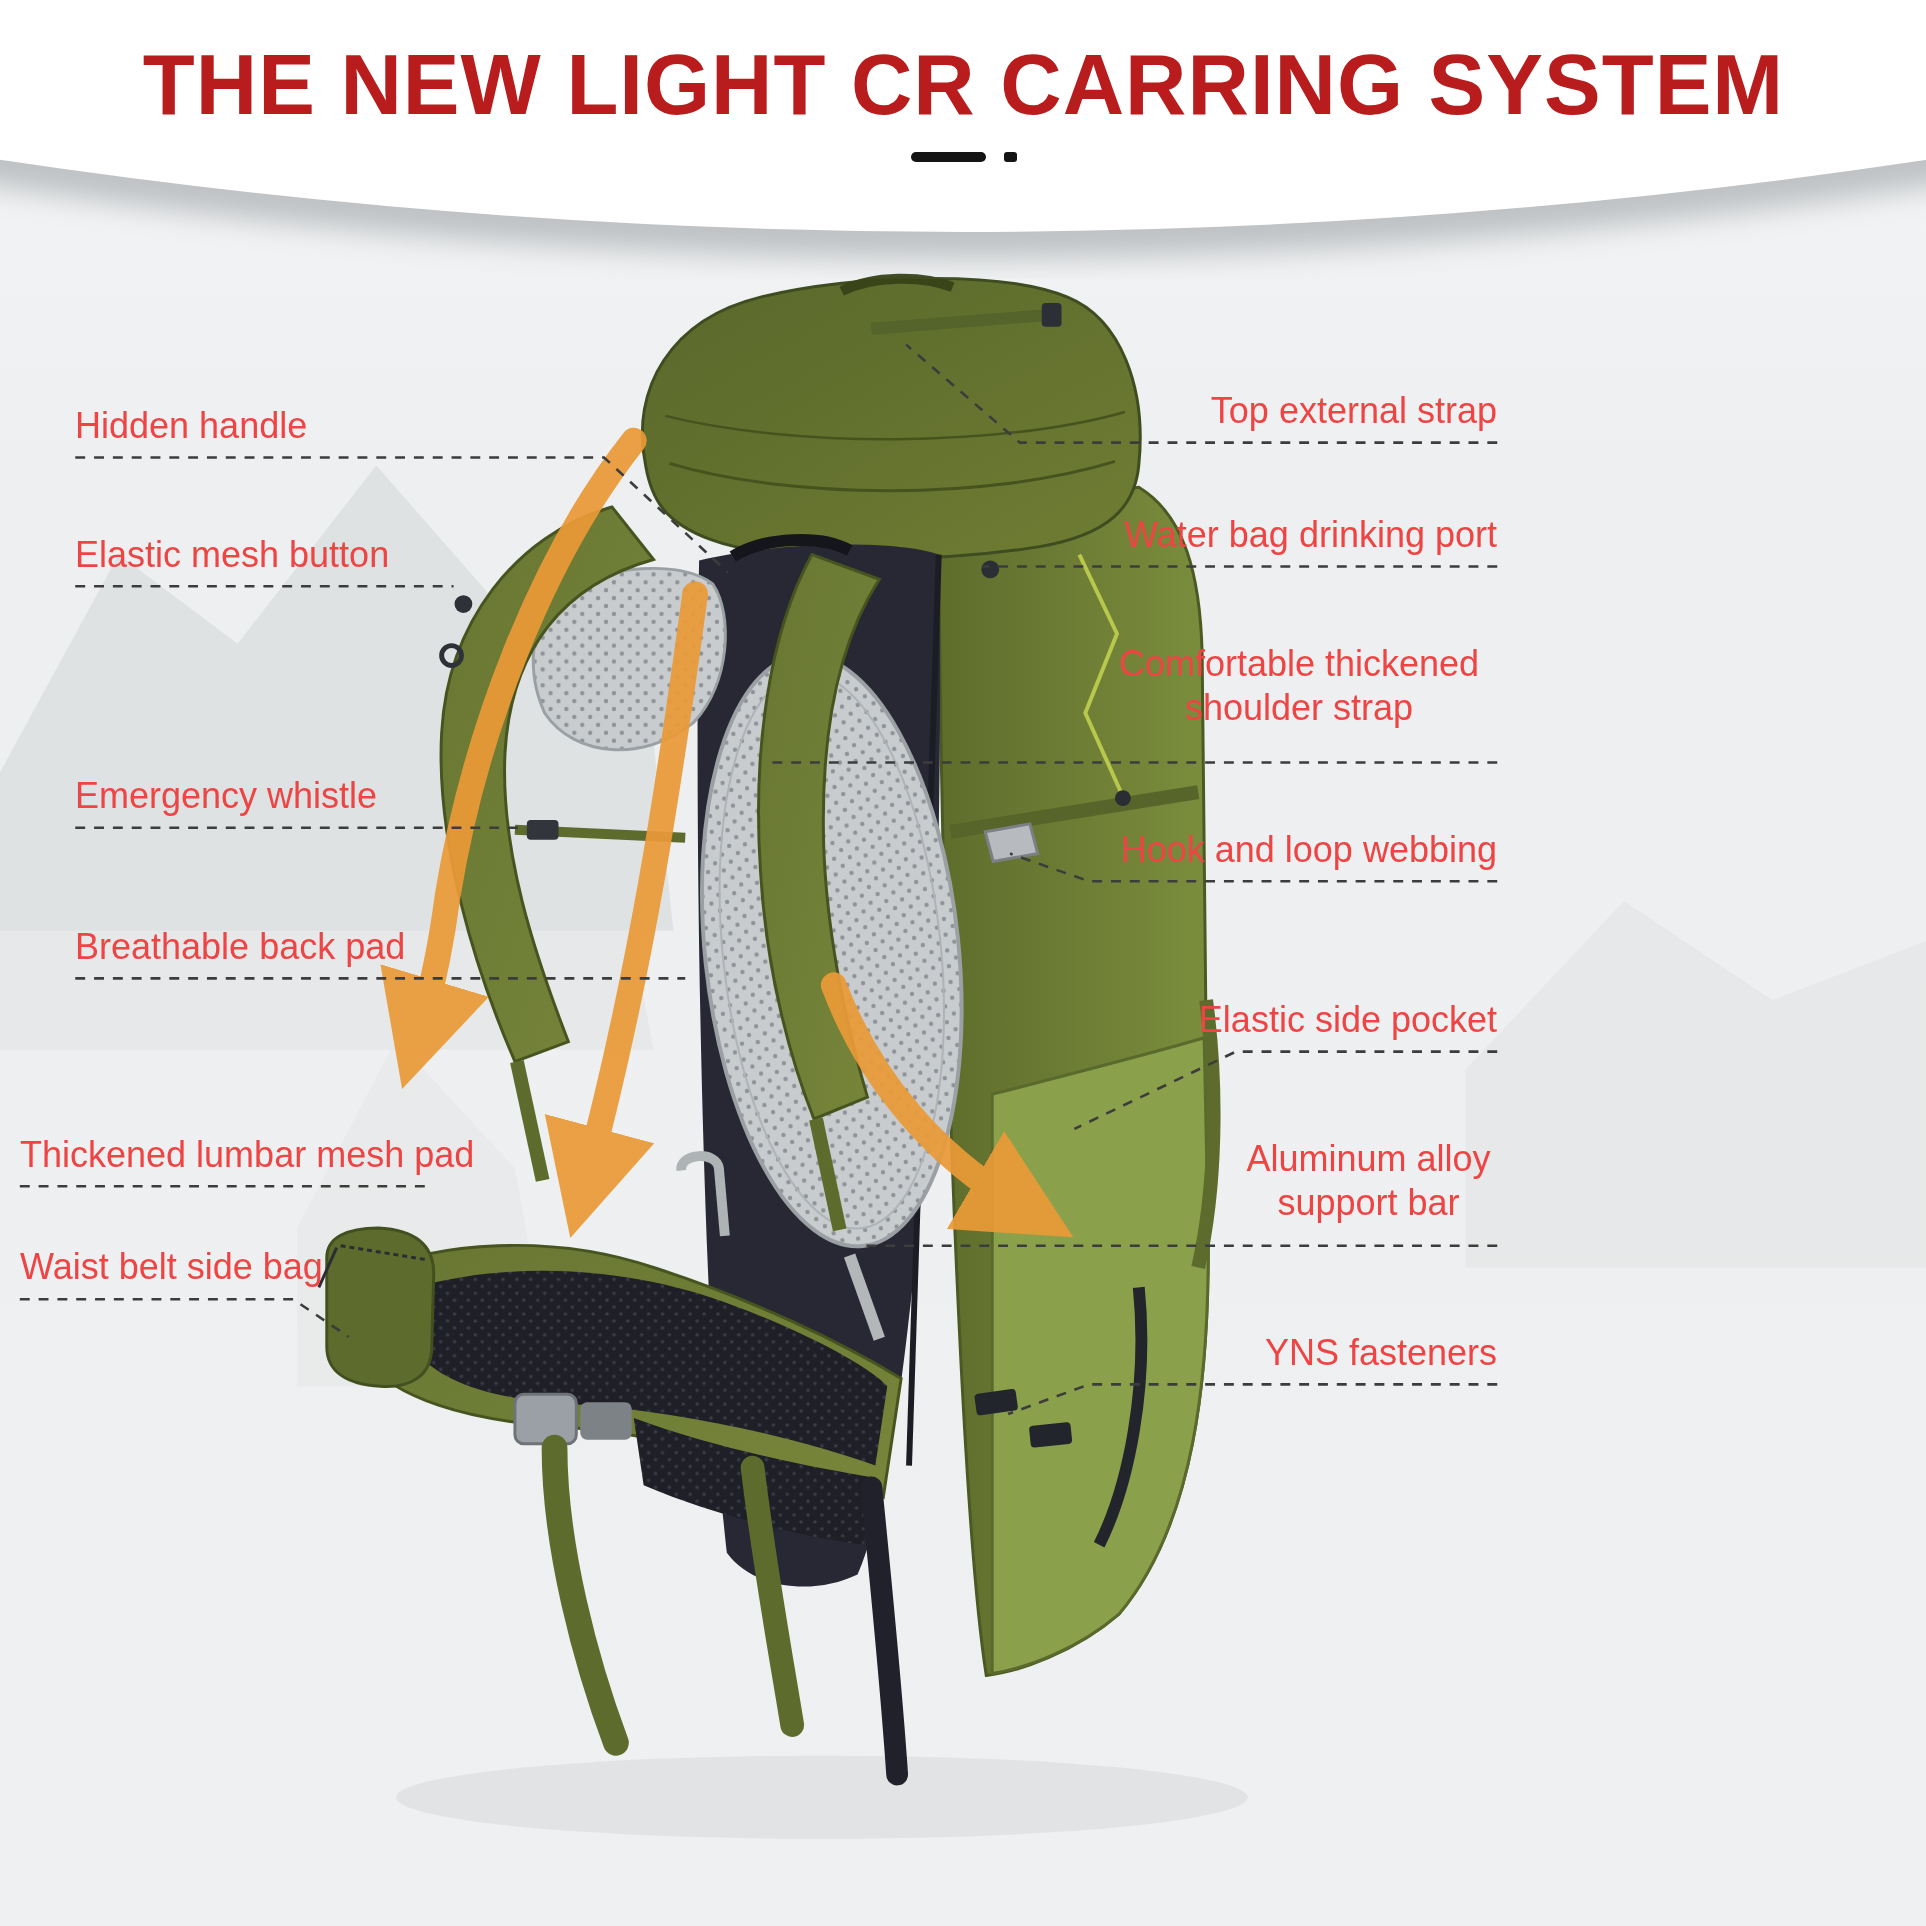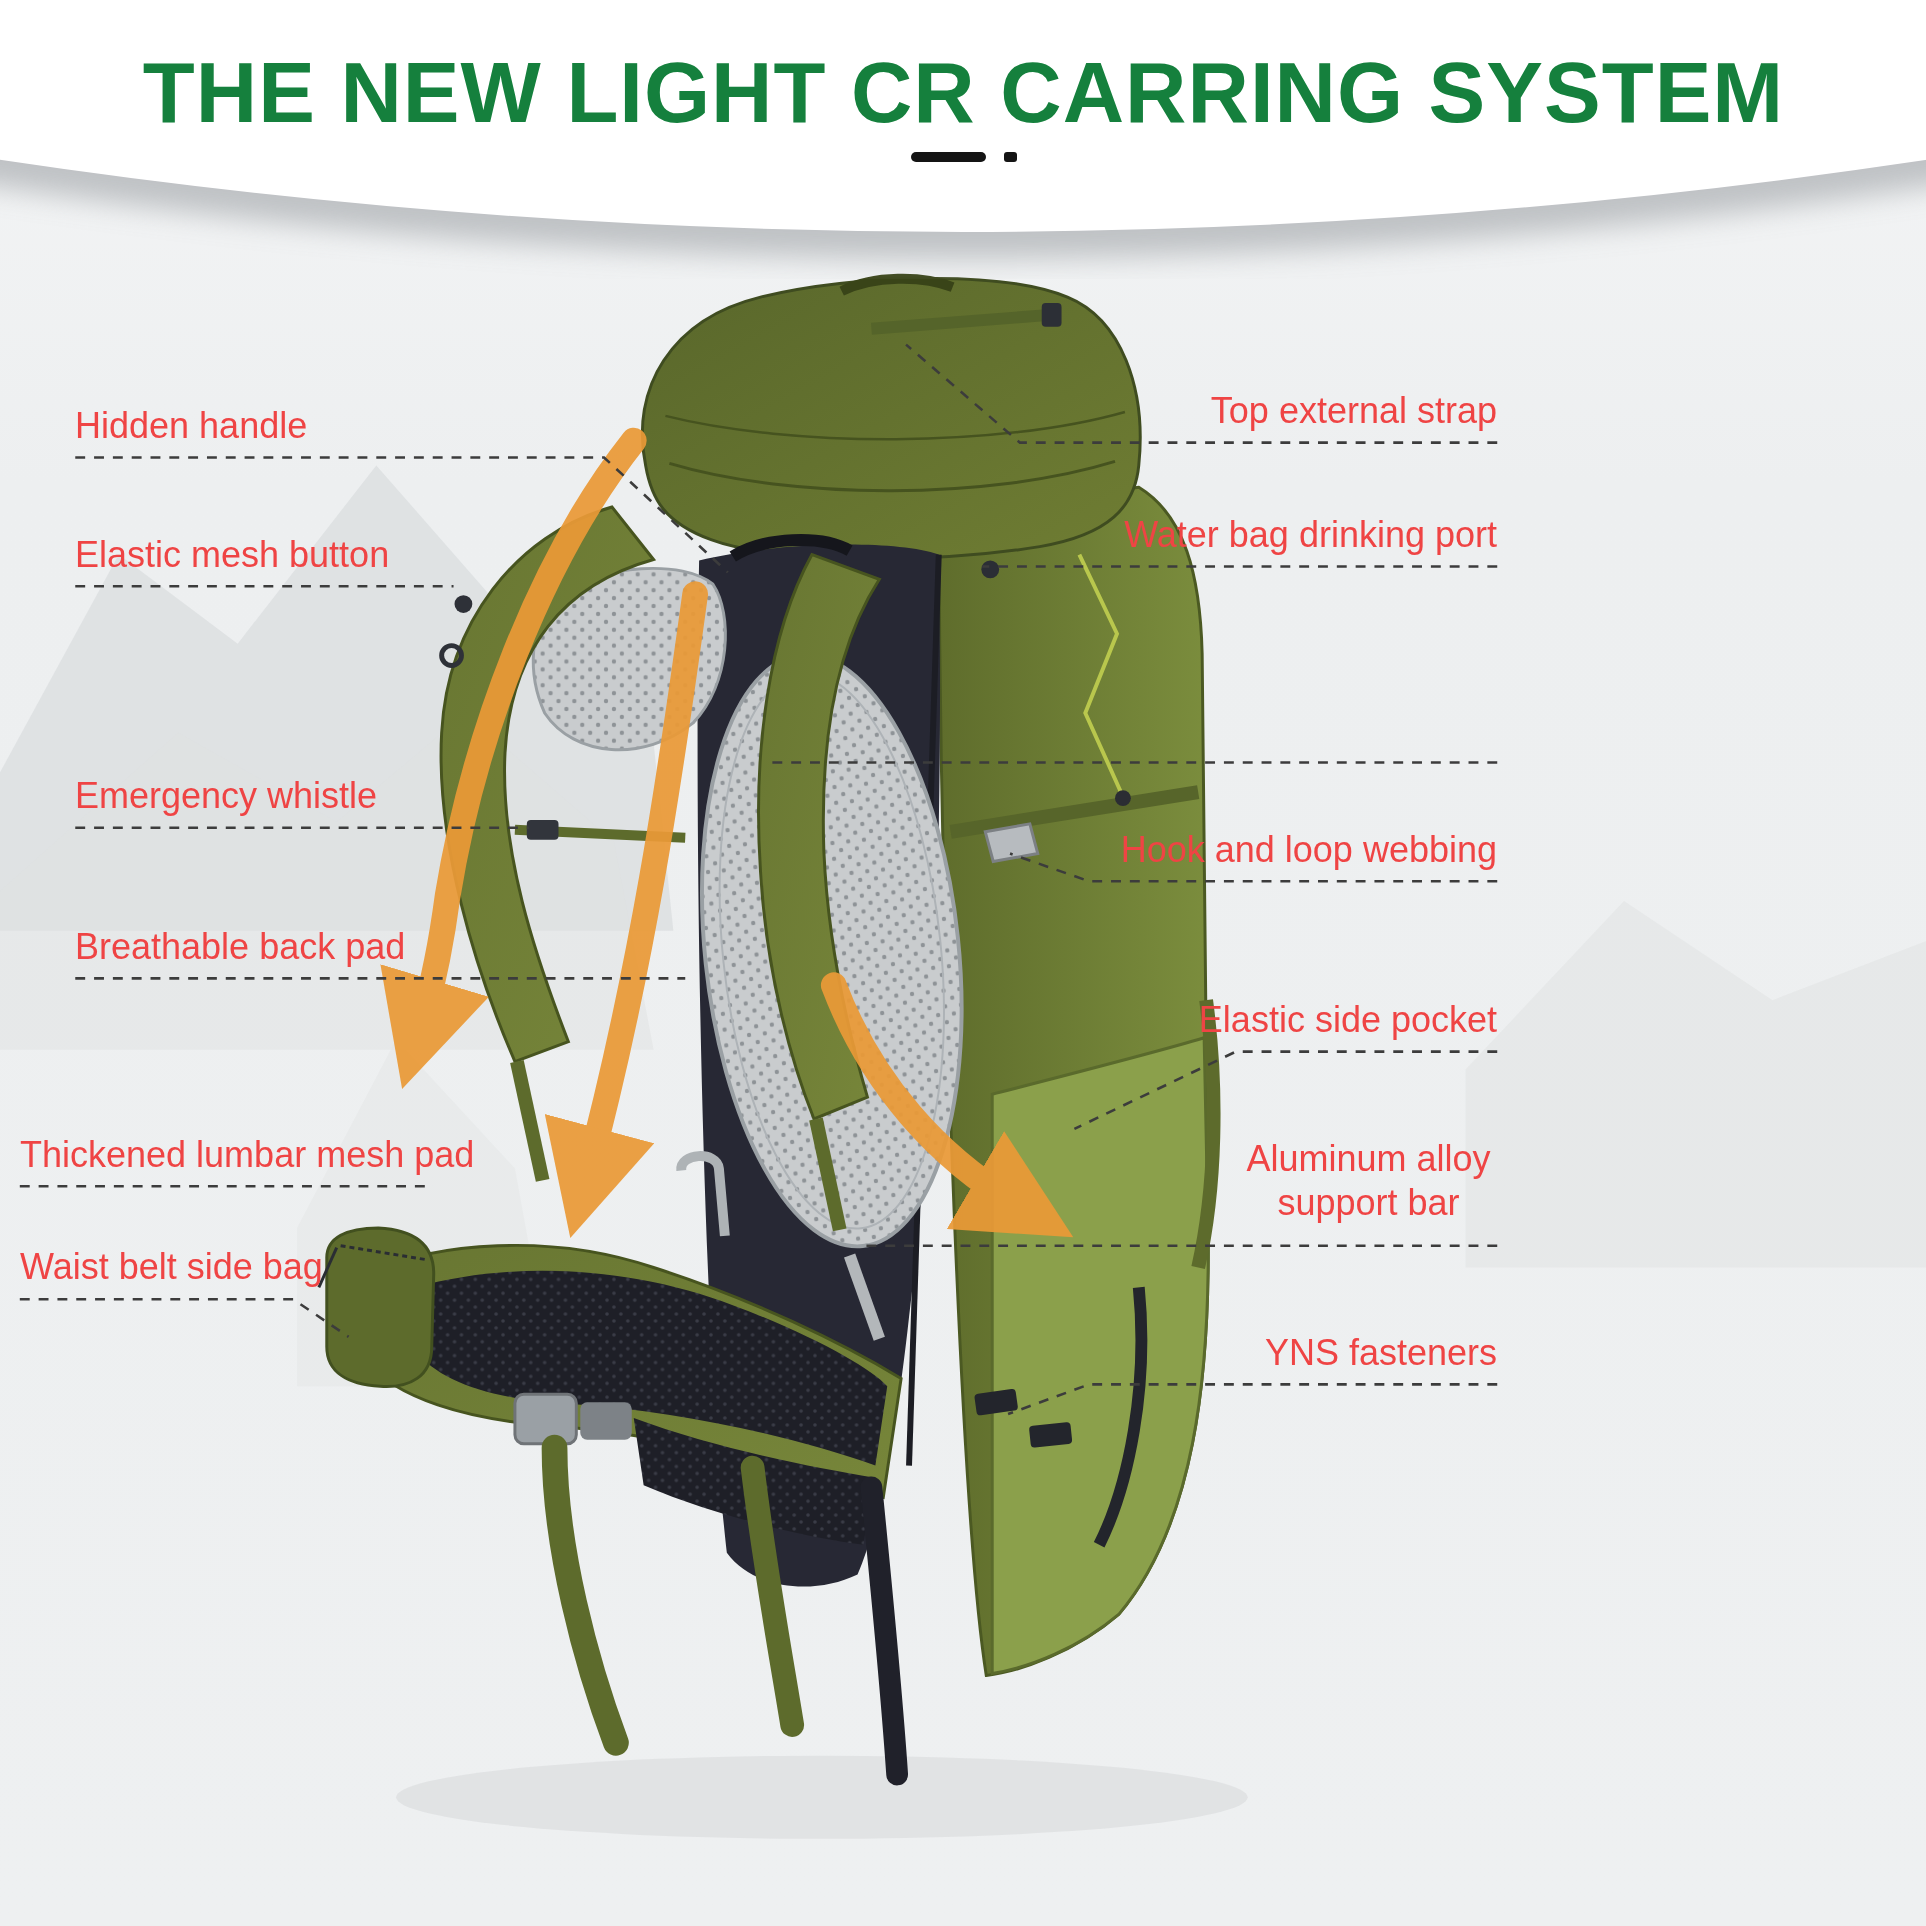--- a/index.html
+++ b/index.html
@@ -6,23 +6,23 @@
   body{
     width:1927px;height:1927px;
     background:linear-gradient(180deg,#f4f5f6 0%,#edeff0 25%,#eef0f1 100%);
     font-family:"Liberation Sans",sans-serif;
     overflow:hidden;
   }
   .stage{position:relative;width:1927px;height:1927px}
   .scene{position:absolute;left:0;top:0;z-index:1}
   .header-svg{position:absolute;left:0;top:0;z-index:2;pointer-events:none}
   .title{
-    position:absolute;top:44px;left:0;width:100%;
+    position:absolute;top:36px;left:0;width:100%;
     text-align:center;font-size:85px;font-weight:800;letter-spacing:1px;
-    color:#15803d;z-index:3;white-space:nowrap;
+    color:#b91c1c;z-index:3;white-space:nowrap;
   }
   .divider{
     position:absolute;top:152px;left:0;width:100%;
     display:flex;justify-content:center;align-items:center;gap:18px;z-index:3;
   }
   .divider .dash{width:75px;height:10px;background:#141414;border-radius:5px}
   .divider .dot{width:13px;height:10px;background:#141414;border-radius:3px}
   .label{
     position:absolute;font-size:36px;color:#ef4444;z-index:4;line-height:1.22;
   }
@@ -210,20 +210,22 @@
     <span>Breathable back pad</span></div>
   <div class="label left far" style="top:1133px">
     <span>Thickened lumbar mesh pad</span></div>
   <div class="label left far" style="top:1245px">
     <span>Waist belt side bag</span></div>
 
   <div class="label right" style="top:389px">
     <span>Top external strap</span></div>
   <div class="label right" style="top:513px">
     <span>Water bag drinking port</span></div>
+  <div class="label right" style="top:642px;width:396px">
+    <span>Comfortable thickened shoulder strap</span></div>
   <div class="label right" style="top:828px">
     <span>Hook and loop webbing</span></div>
   <div class="label right" style="top:998px">
     <span>Elastic side pocket</span></div>
   <div class="label right" style="top:1137px;width:257px">
     <span>Aluminum alloy support bar</span></div>
   <div class="label right" style="top:1331px">
     <span>YNS fasteners</span></div>
 
 </div>

